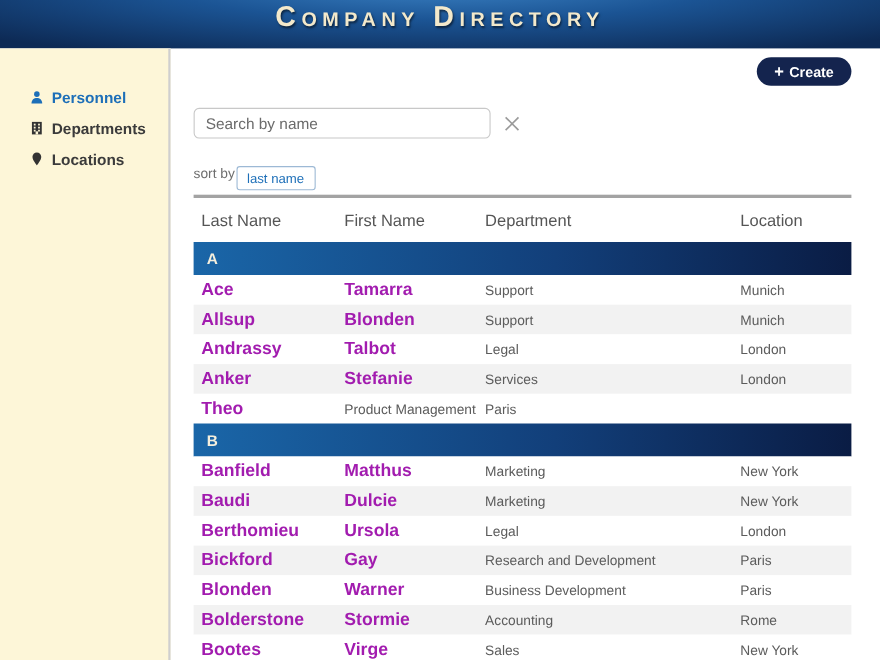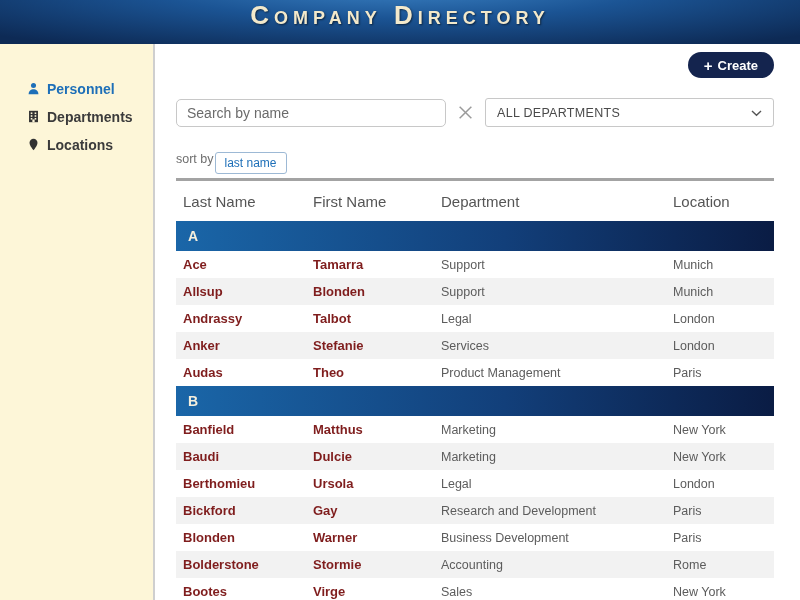--- a/index.html
+++ b/index.html
@@ -101,21 +101,21 @@
     background: linear-gradient(90deg, #1a66a8 0%, #123f7a 55%, #0a1c44 100%);
     color: #f5efdd; font-weight: bold; font-size: 14px;
     display: flex; align-items: center; padding-left: 12px;
   }
   .trow {
     display: grid; grid-template-columns: 130px 128px 232px 1fr;
     height: 27px; align-items: center; padding-left: 7px;
     background: #ffffff; cursor: pointer;
   }
   .trow.alt { background: #f2f2f2; }
-  .cell.c0, .cell.c1 { font-weight: bold; color: #7f1d1d; font-size: 13px; }
+  .cell.c0, .cell.c1 { font-weight: bold; color: #a21caf; font-size: 16px; }
   .cell.c2, .cell.c3 { color: #5c5c5c; font-size: 12.5px; }
 </style>
 </head>
 <body>
 
 <header class="app-header">
   <div class="app-title">Company Directory</div>
 </header>
 
 <div class="layout">
@@ -165,28 +165,20 @@
     </div>
 
     <div class="filter-row">
       <input class="search-input" type="text" placeholder="Search by name" style="">
       <span class="clear-x">
         <svg width="17" height="17" viewBox="0 0 16 16">
           <line x1="2.5" y1="2.5" x2="13.5" y2="13.5" stroke="#9a9a9a" stroke-width="1.4"></line>
           <line x1="13.5" y1="2.5" x2="2.5" y2="13.5" stroke="#9a9a9a" stroke-width="1.4"></line>
         </svg>
       </span>
-      <div class="dept-select">
-        <span>ALL DEPARTMENTS</span>
-        <span>
-          <svg width="11" height="7" viewBox="0 0 11 7">
-            <polyline points="1,1 5.5,5.3 10,1" fill="none" stroke="#555" stroke-width="1.4"></polyline>
-          </svg>
-        </span>
-      </div>
     </div>
 
     <div class="sort-row">
       <span class="sort-label">sort by</span>
       <span class="sort-chip">last name</span>
     </div>
 
     <div class="divider"></div>
 
     <div class="thead">
@@ -216,21 +208,20 @@
           <div class="cell c2">Legal</div>
           <div class="cell c3">London</div>
         </div>
         <div class="trow alt">
           <div class="cell c0">Anker</div>
           <div class="cell c1">Stefanie</div>
           <div class="cell c2">Services</div>
           <div class="cell c3">London</div>
         </div>
         <div class="trow">
-          <div class="cell c0">Audas</div>
           <div class="cell c1">Theo</div>
           <div class="cell c2">Product Management</div>
           <div class="cell c3">Paris</div>
         </div>
         <div class="section-bar">B</div>
         <div class="trow">
           <div class="cell c0">Banfield</div>
           <div class="cell c1">Matthus</div>
           <div class="cell c2">Marketing</div>
           <div class="cell c3">New York</div>

